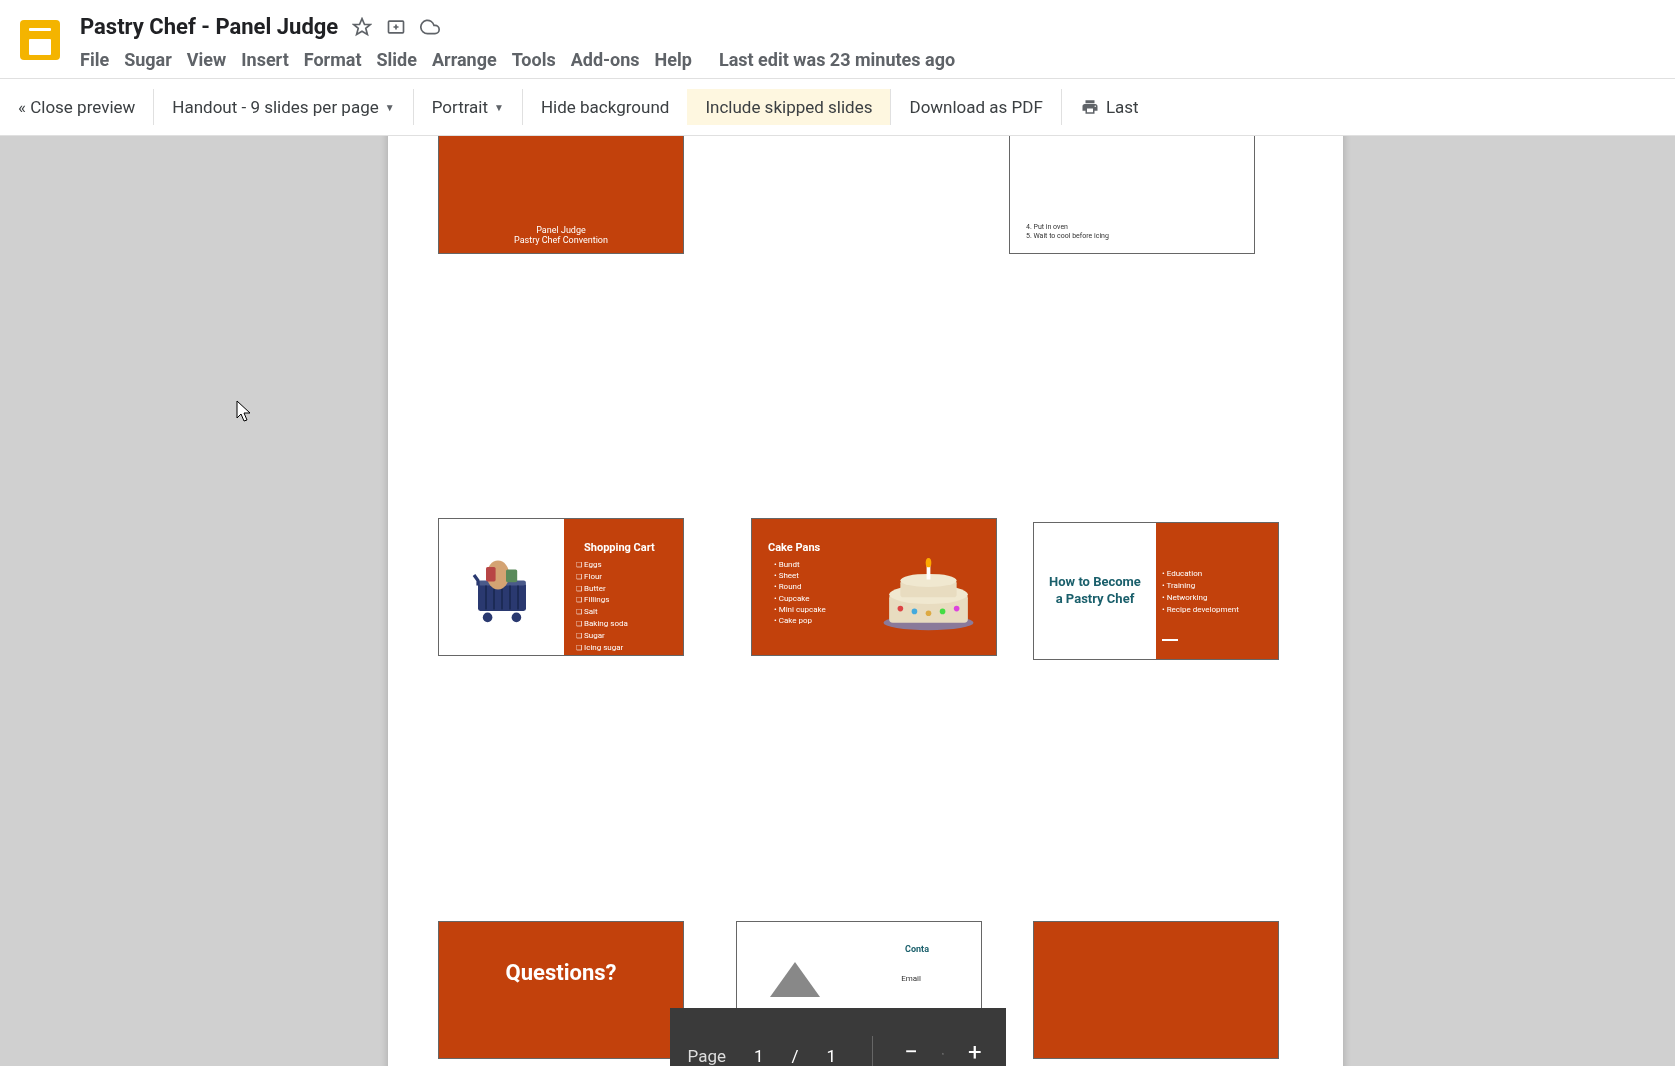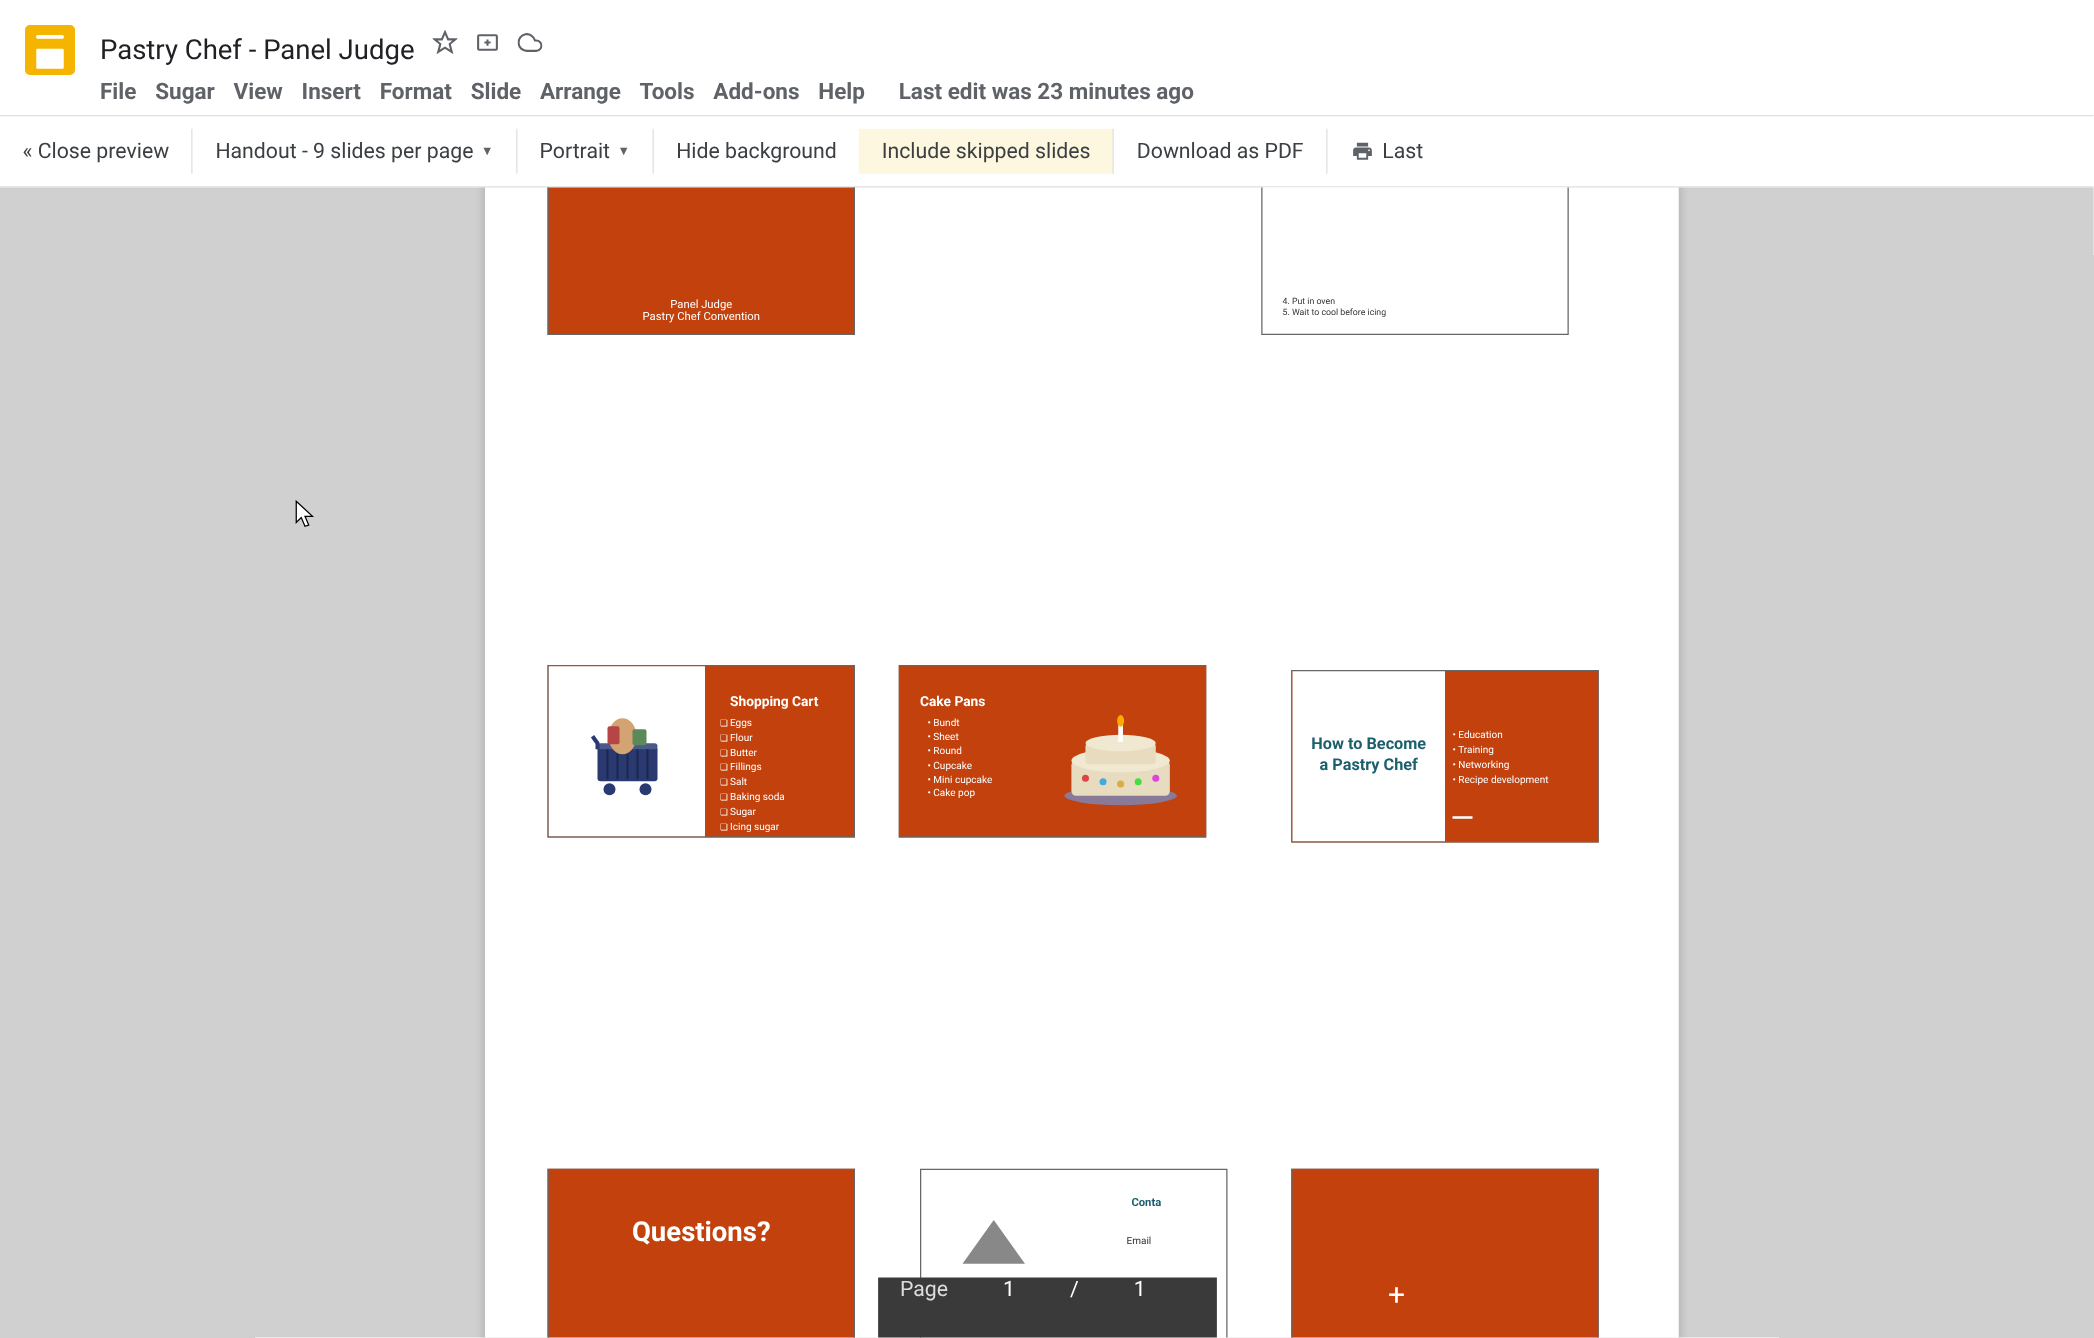--- a/index.html
+++ b/index.html
@@ -5,21 +5,21 @@
     * { margin: 0; padding: 0; box-sizing: border-box; font-family: 'Google Sans', Roboto, Arial, sans-serif; }
     body { background: #fff; height: 1070px; width: 1675px; overflow: hidden; position: relative; }
     
     .header { display: flex; align-items: flex-start; padding: 8px 0 0 0; background: #fff; }
     .logo { width: 40px; height: 40px; background: #f4b400; border-radius: 4px; margin: 12px 20px 0 20px; display: flex; align-items: center; justify-content: center; position: relative; }
     .logo::before { content: ''; position: absolute; width: 22px; height: 16px; background: #fff; bottom: 5px; left: 9px; border-radius: 1px; }
     .logo::after { content: ''; position: absolute; width: 22px; height: 3px; background: #fff; top: 8px; left: 9px; border-radius: 1px; }
     
     .header-content { flex: 1; }
     .title-row { display: flex; align-items: center; gap: 14px; padding-top: 6px; }
-    .doc-title { font-size: 22px; color: #202124; font-weight: 400; margin-top: 14px; }
+    .doc-title { font-size: 22px; color: #202124; font-weight: 700; }
     .title-icon { width: 20px; height: 20px; color: #5f6368; cursor: pointer; }
     
     .menu-bar { display: flex; gap: 15px; padding: 10px 0 8px 0; color: #5f6368; font-size: 18px; font-weight: bold; }
     .menu-item { cursor: pointer; }
     .last-edit { color: #5f6368; font-size: 18px; margin-left: 12px; }
     
     .toolbar { display: flex; align-items: center; padding: 10px 0; border-top: 1px solid #e0e0e0; border-bottom: 1px solid #e0e0e0; background: #fff; }
     .toolbar-item { padding: 8px 18px; font-size: 17px; color: #3c4043; cursor: pointer; border-right: 1px solid #e0e0e0; display: flex; align-items: center; gap: 6px; }
     .toolbar-item.highlighted { background: #fef7e0; color: #3c4043; }
     .toolbar-item.no-border { border-right: none; }
@@ -32,21 +32,21 @@
     .slide { position: absolute; width: 246px; height: 138px; border: 1px solid #666; background: #fff; }
     .slide.teal { background: #c2410c; color: #fff; }
     
     
     .s1 { left: 50px; top: 210px; }
     .s2 { left: 348px; top: 210px; }
     .s3 { left: 621px; top: 210px; }
     
     
     .s4 { left: 50px; top: 612px; }
-    .s5 { left: 331px; top: 612px; }
+    .s5 { left: 363px; top: 612px; }
     .s6 { left: 645px; top: 616px; }
     
     
     .s7 { left: 50px; top: 1015px; }
     .s8 { left: 348px; top: 1015px; }
     .s9 { left: 645px; top: 1015px; }
     
     .slide-center-text { position: absolute; width: 100%; text-align: center; font-size: 9px; }
     
     .slide4-left { position: absolute; left: 0; top: 0; width: 125px; height: 100%; background: #fff; display: flex; align-items: center; justify-content: center; }
@@ -67,21 +67,21 @@
     .slide6-title { font-size: 13px; font-weight: bold; color: #1a5f6b; text-align: center; line-height: 1.3; }
     .slide6-list { font-size: 8px; color: #fff; padding: 45px 0 0 8px; line-height: 1.5; }
     .slide6-list .item::before { content: '•  '; }
     .slide6-line { position: absolute; bottom: 18px; left: 8px; width: 16px; height: 2px; background: #fff; }
     
     .s7-title { font-size: 22px; font-weight: bold; color: #fff; text-align: center; padding-top: 38px; }
     
     .s3-text { font-size: 7px; color: #333; position: absolute; }
     .s3-right { position: absolute; right: 0; top: 0; width: 100px; height: 100%; background: #1a5f6b; }
     
-    .pdf-controls { position: absolute; bottom: 0; left: 50%; transform: translateX(-50%); width: 271px; height: 58px; background: #3a3a3a; display: flex; align-items: flex-start; padding: 0 18px; color: #fff; font-size: 17px; gap: 34px; }
+    .pdf-controls { position: absolute; bottom: 0; left: 50%; transform: translateX(-50%); width: 336px; height: 58px; background: #3a3a3a; display: flex; align-items: flex-end; padding: 0 18px; color: #fff; font-size: 17px; gap: 18px; }
     .pdf-page-label { color: #ddd; }
     .pdf-num { padding: 0 10px; }
     .pdf-divider-v { width: 1px; height: 30px; background: #666; margin: 0 8px; }
     .pdf-minus, .pdf-plus { cursor: pointer; font-size: 24px; padding: 0 6px; }
     
     .cursor { position: absolute; left: 236px; top: 400px; width: 18px; height: 24px; z-index: 100; }
   </style>
 </head>
 <body>
 

